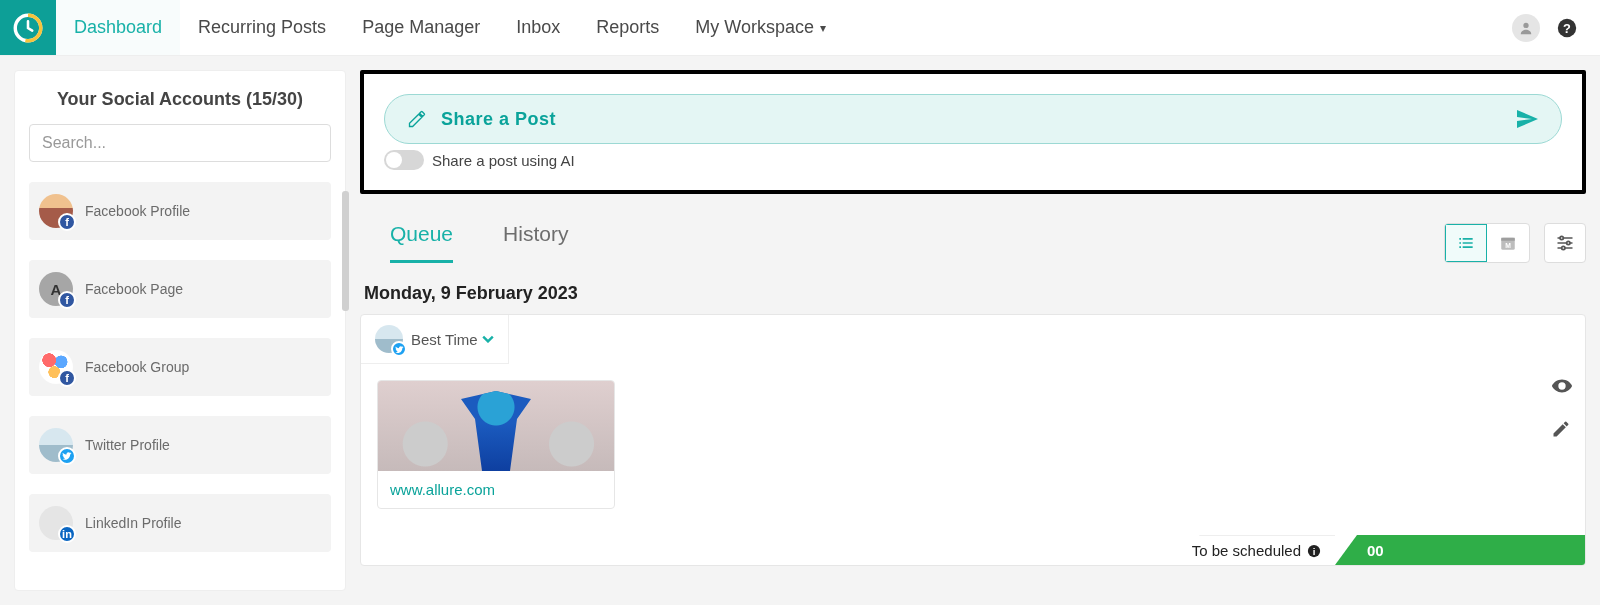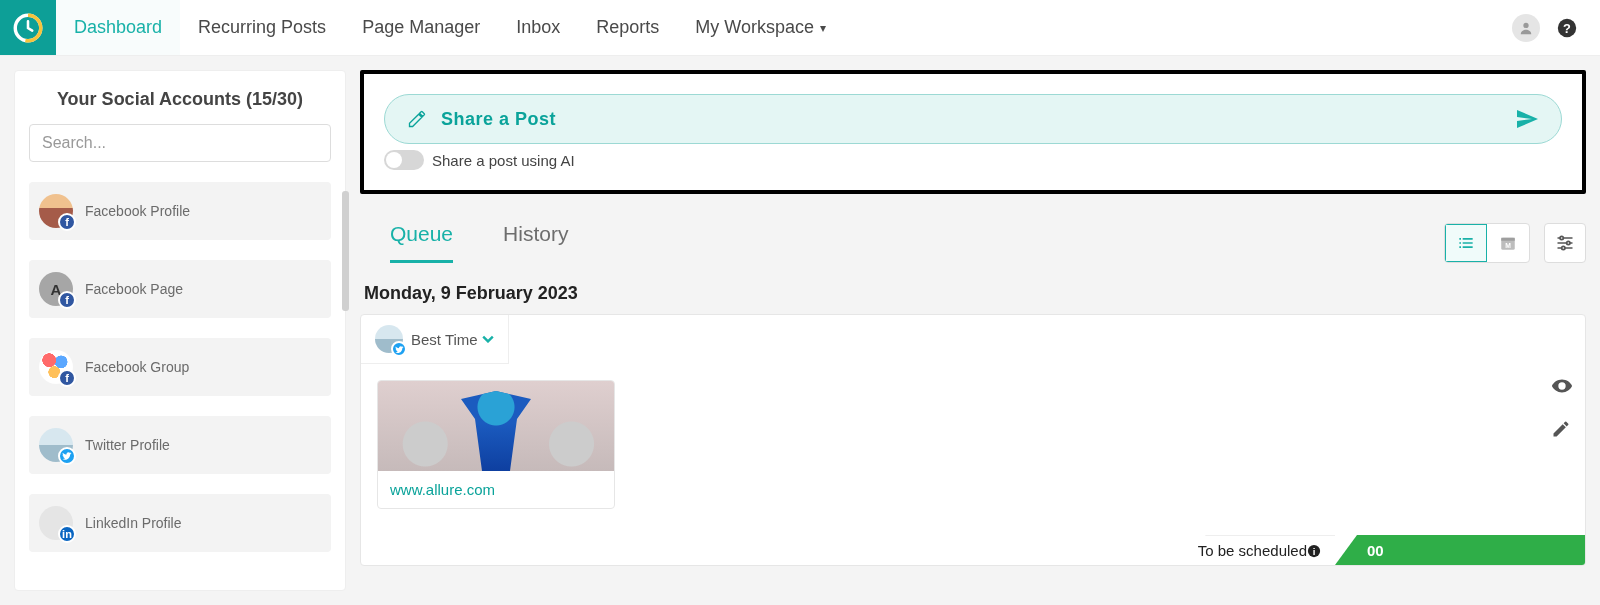--- a/index.html
+++ b/index.html
@@ -206,21 +206,21 @@
   .post-link{padding:10px 12px;color:var(--teal-dark);font-size:15px;}
   .queue-actions{
     position:absolute;right:12px;top:60px;display:flex;flex-direction:column;gap:22px;color:#555;
   }
   .queue-actions span{cursor:pointer;}
   .queue-footer{
     height:30px;display:flex;justify-content:flex-end;align-items:stretch;
     position:relative;margin-top:10px;
   }
   .tb-sched{
-    background:#fff;border-top:1px solid #eee;padding:0 14px;display:flex;align-items:center;gap:0;
+    background:#fff;border-top:1px solid #eee;padding:0 14px;display:flex;align-items:center;gap:6px;
     clip-path:polygon(22px 0,100% 0,100% 100%,0 100%);
     font-size:15px;color:#222;
   }
   .green-tag{
     background:var(--green);color:#fff;font-weight:600;font-size:15px;
     display:flex;align-items:center;padding:0 20px 0 32px;
     clip-path:polygon(22px 0,100% 0,100% 100%,0 100%);
     flex:0 0 250px;
   }
   svg{display:block;}

